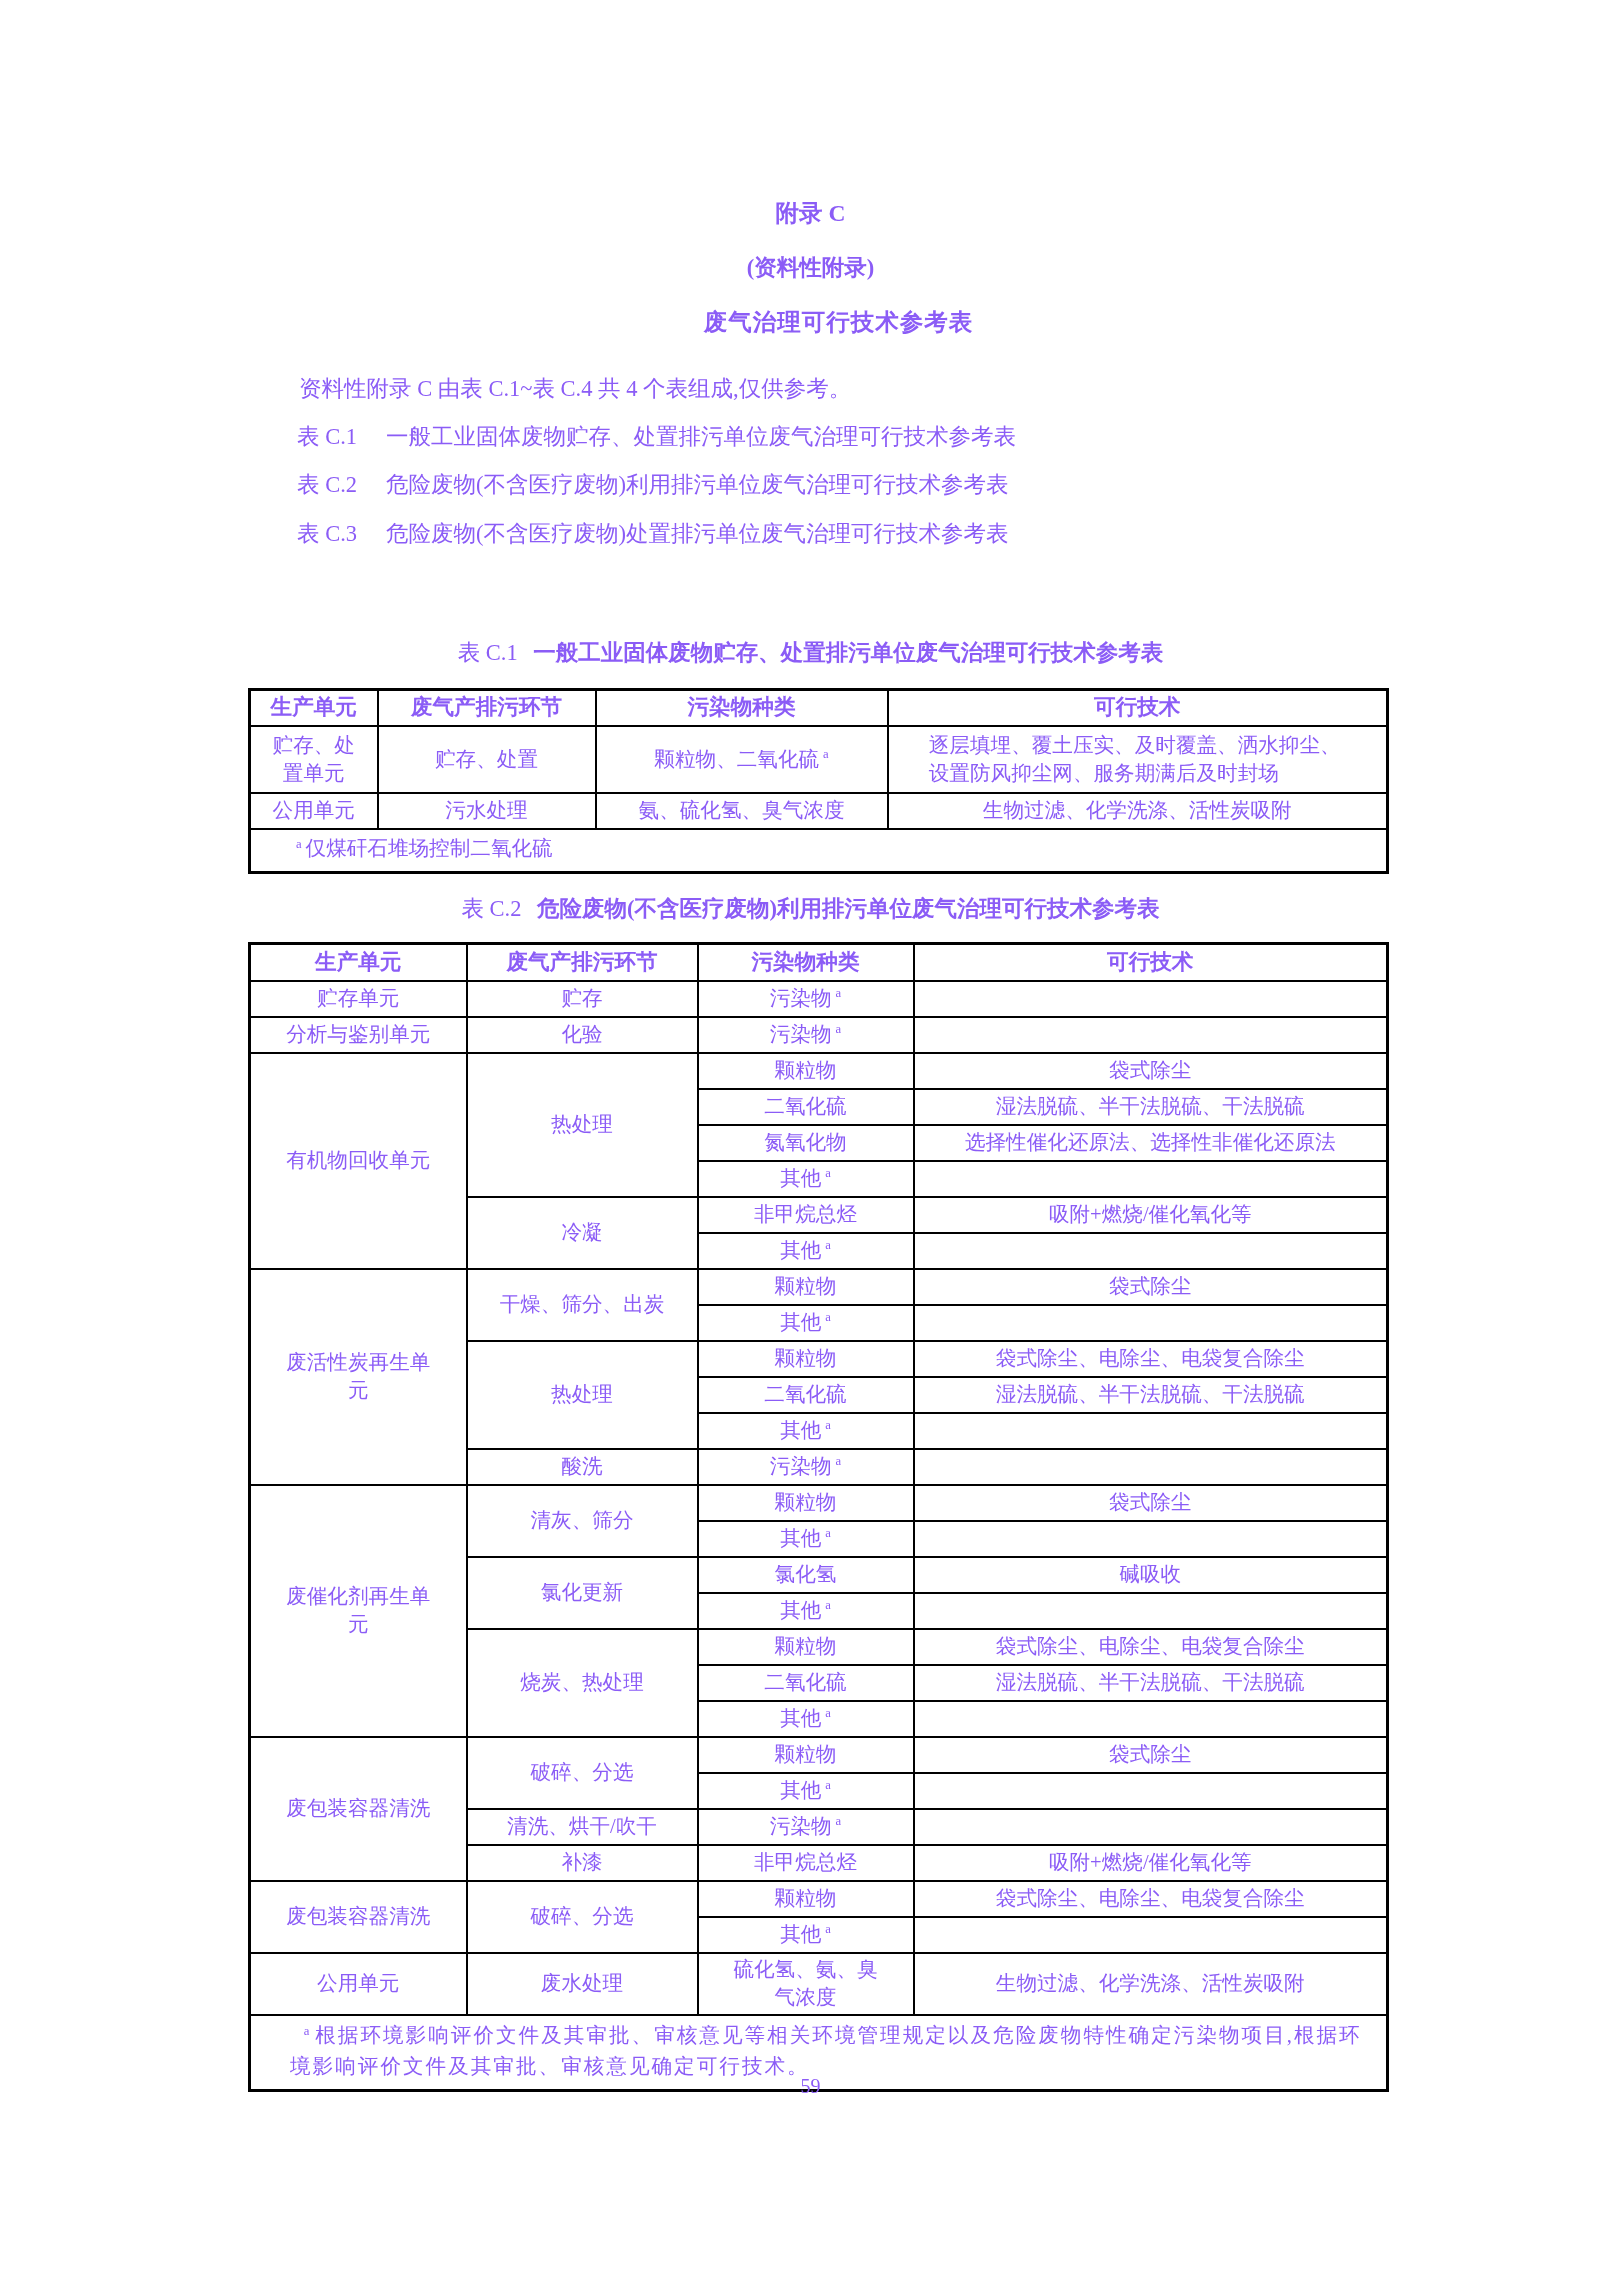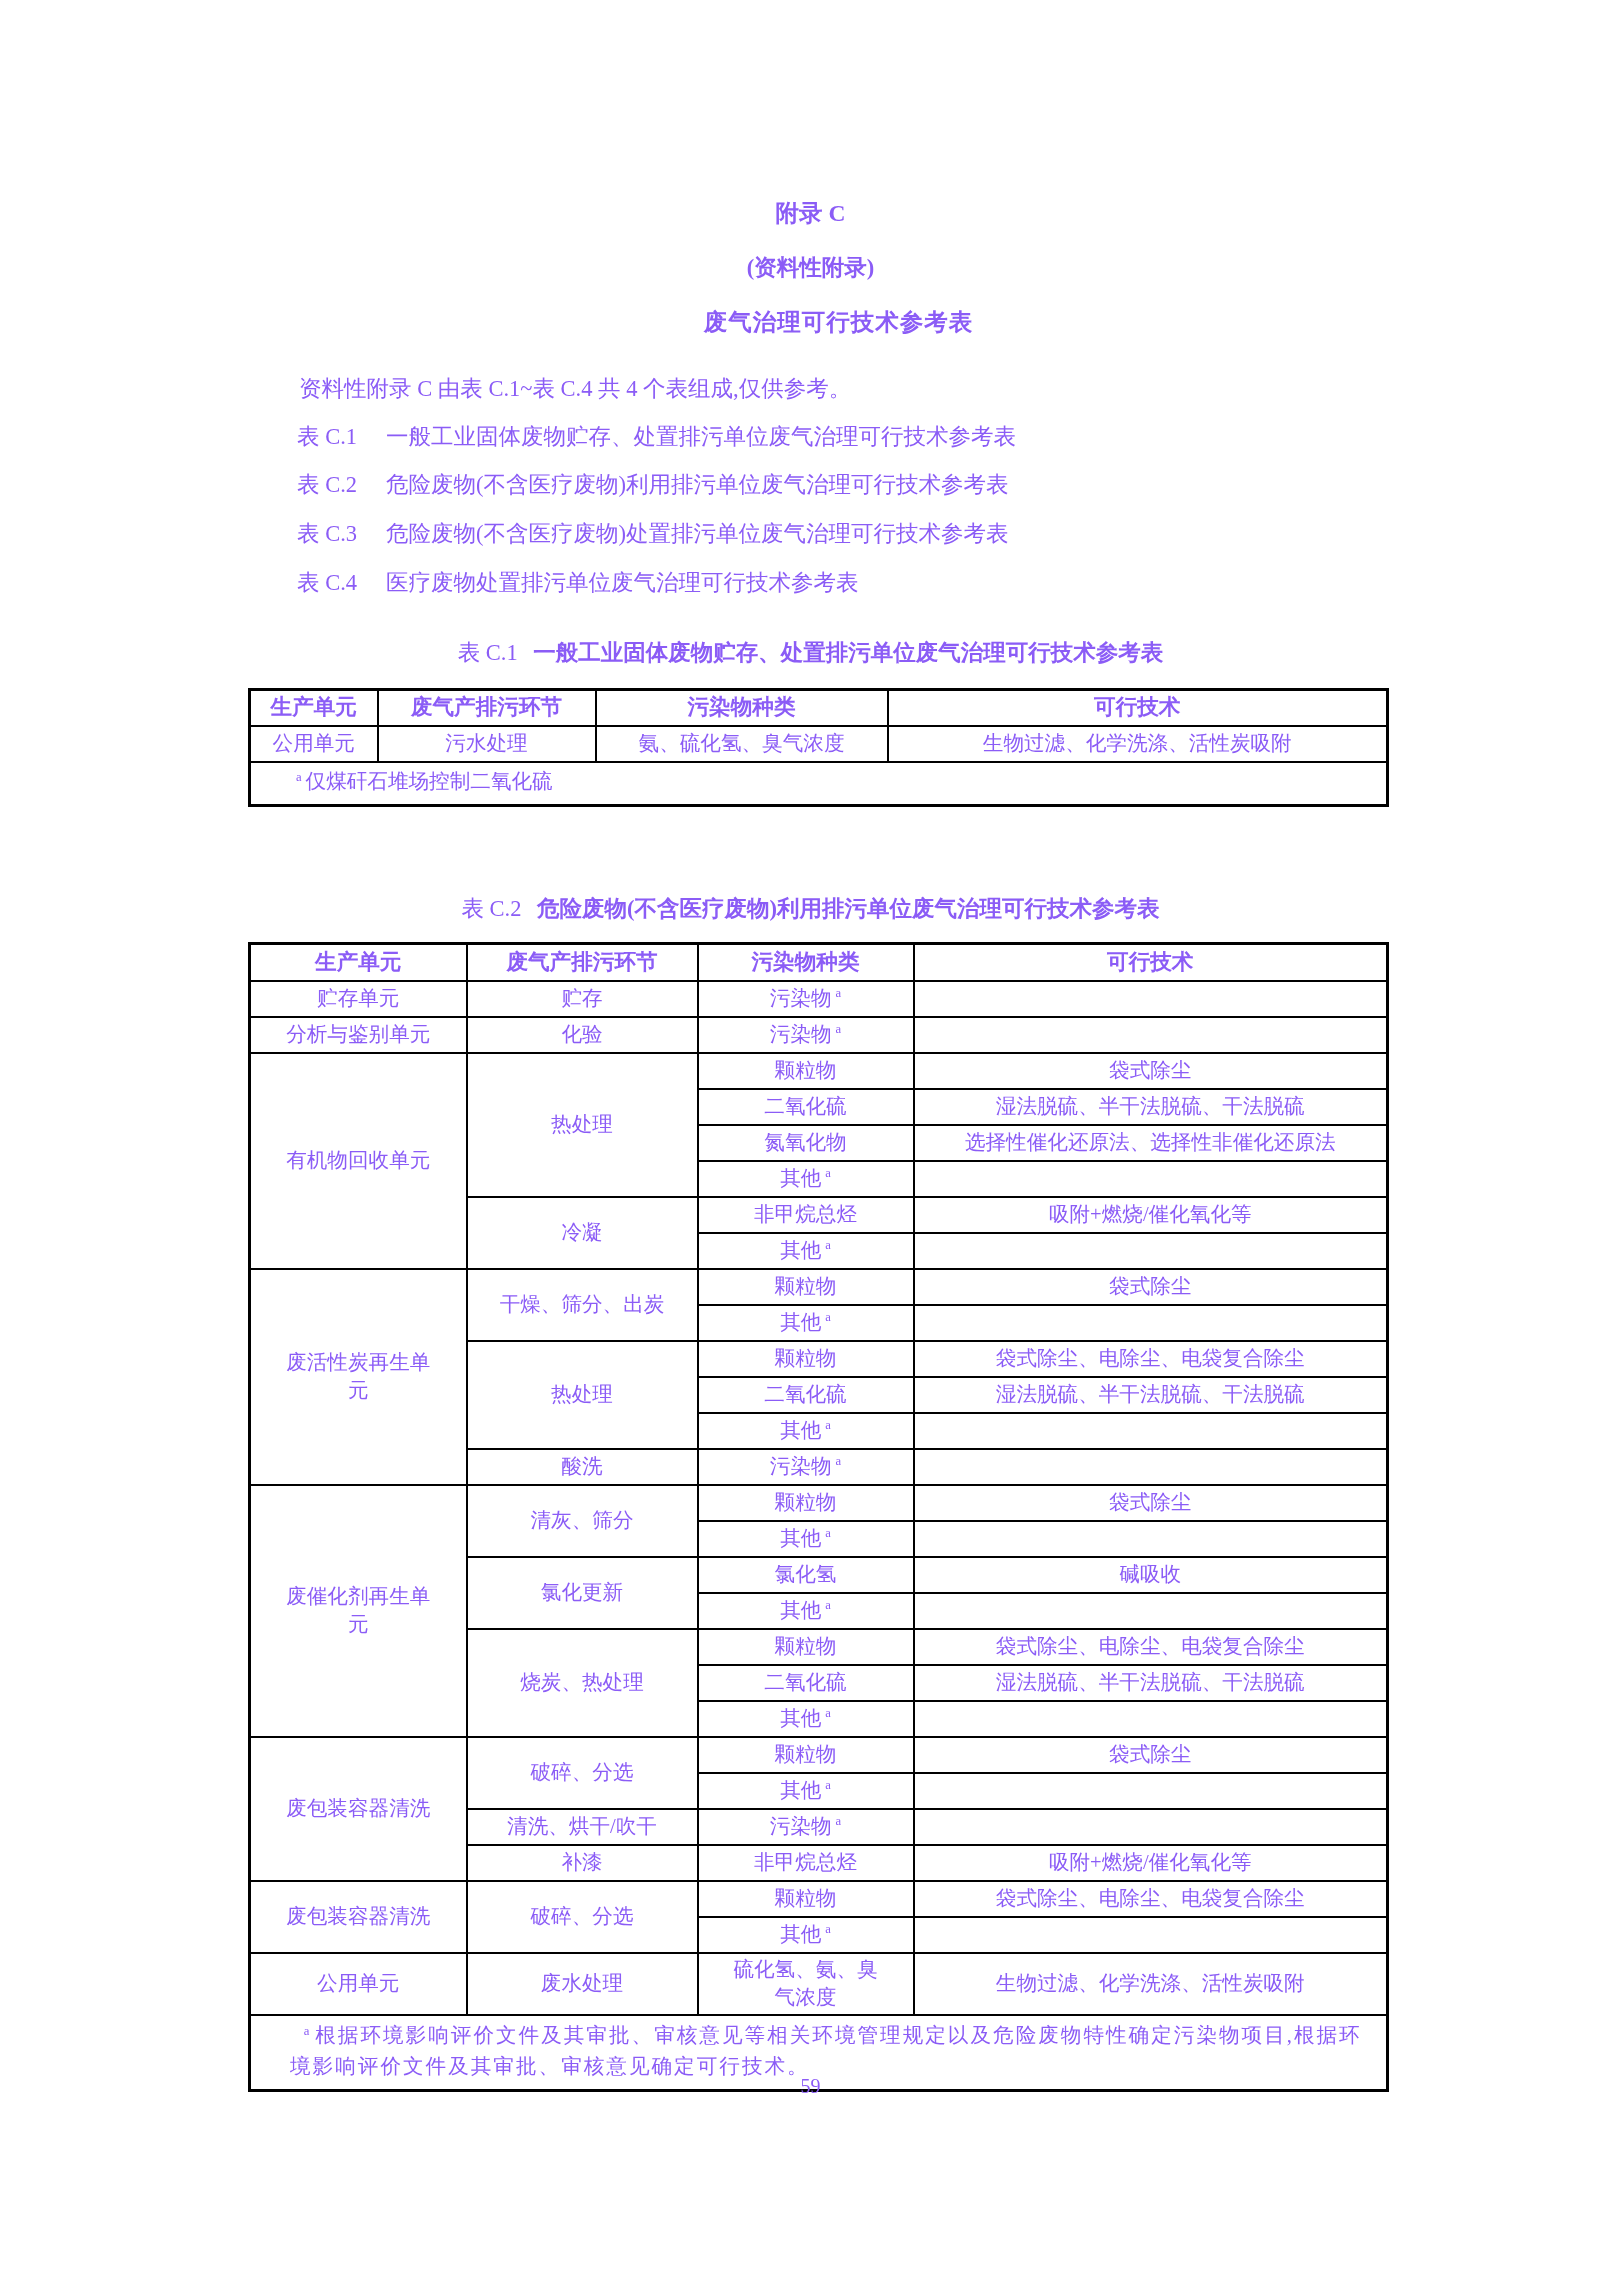--- a/index.html
+++ b/index.html
@@ -54,42 +54,45 @@
 
   <div class="toc-item" style="top:421px">
     <span class="toc-label">表 C.1</span><span>一般工业固体废物贮存、处置排污单位废气治理可行技术参考表</span>
   </div>
   <div class="toc-item" style="top:469px">
     <span class="toc-label">表 C.2</span><span>危险废物(不含医疗废物)利用排污单位废气治理可行技术参考表</span>
   </div>
   <div class="toc-item" style="top:518px">
     <span class="toc-label">表 C.3</span><span>危险废物(不含医疗废物)处置排污单位废气治理可行技术参考表</span>
   </div>
-  <div class="toc-item" style="top:567px">
-    <span class="toc-label">表 C.4</span><span>医疗废物处置排污单位废气治理可行技术参考表</span>
-  </div>
 
   <div class="caption cap1">
     <span class="cap-label">表 C.1</span><span class="cap-text">一般工业固体废物贮存、处置排污单位废气治理可行技术参考表</span>
   </div>
 
   <table id="tc1">
     <colgroup>
         <col style="width:128px">
         <col style="width:218px">
         <col style="width:292px">
         <col style="width:500px">
       </colgroup>
     <tbody>
         <tr>
       <th>生产单元</th>
       <th>废气产排污环节</th>
       <th>污染物种类</th>
       <th>可行技术</th>
     </tr>
+    <tr class="r1">
+      <td><span class="ib w92">贮存、处置单元</span></td>
+      <td>贮存、处置</td>
+      <td><span>颗粒物、二氧化硫</span><sup>a</sup></td>
+      <td><span class="ib w425">逐层填埋、覆土压实、及时覆盖、洒水抑尘、设置防风抑尘网、服务期满后及时封场</span></td>
+    </tr>
     <tr class="r2">
       <td>公用单元</td>
       <td>污水处理</td>
       <td>氨、硫化氢、臭气浓度</td>
       <td>生物过滤、化学洗涤、活性炭吸附</td>
     </tr>
     <tr class="fn">
       <td colspan="4"><sup>a</sup><span>仅煤矸石堆场控制二氧化硫</span></td>
     </tr>
   </tbody>

